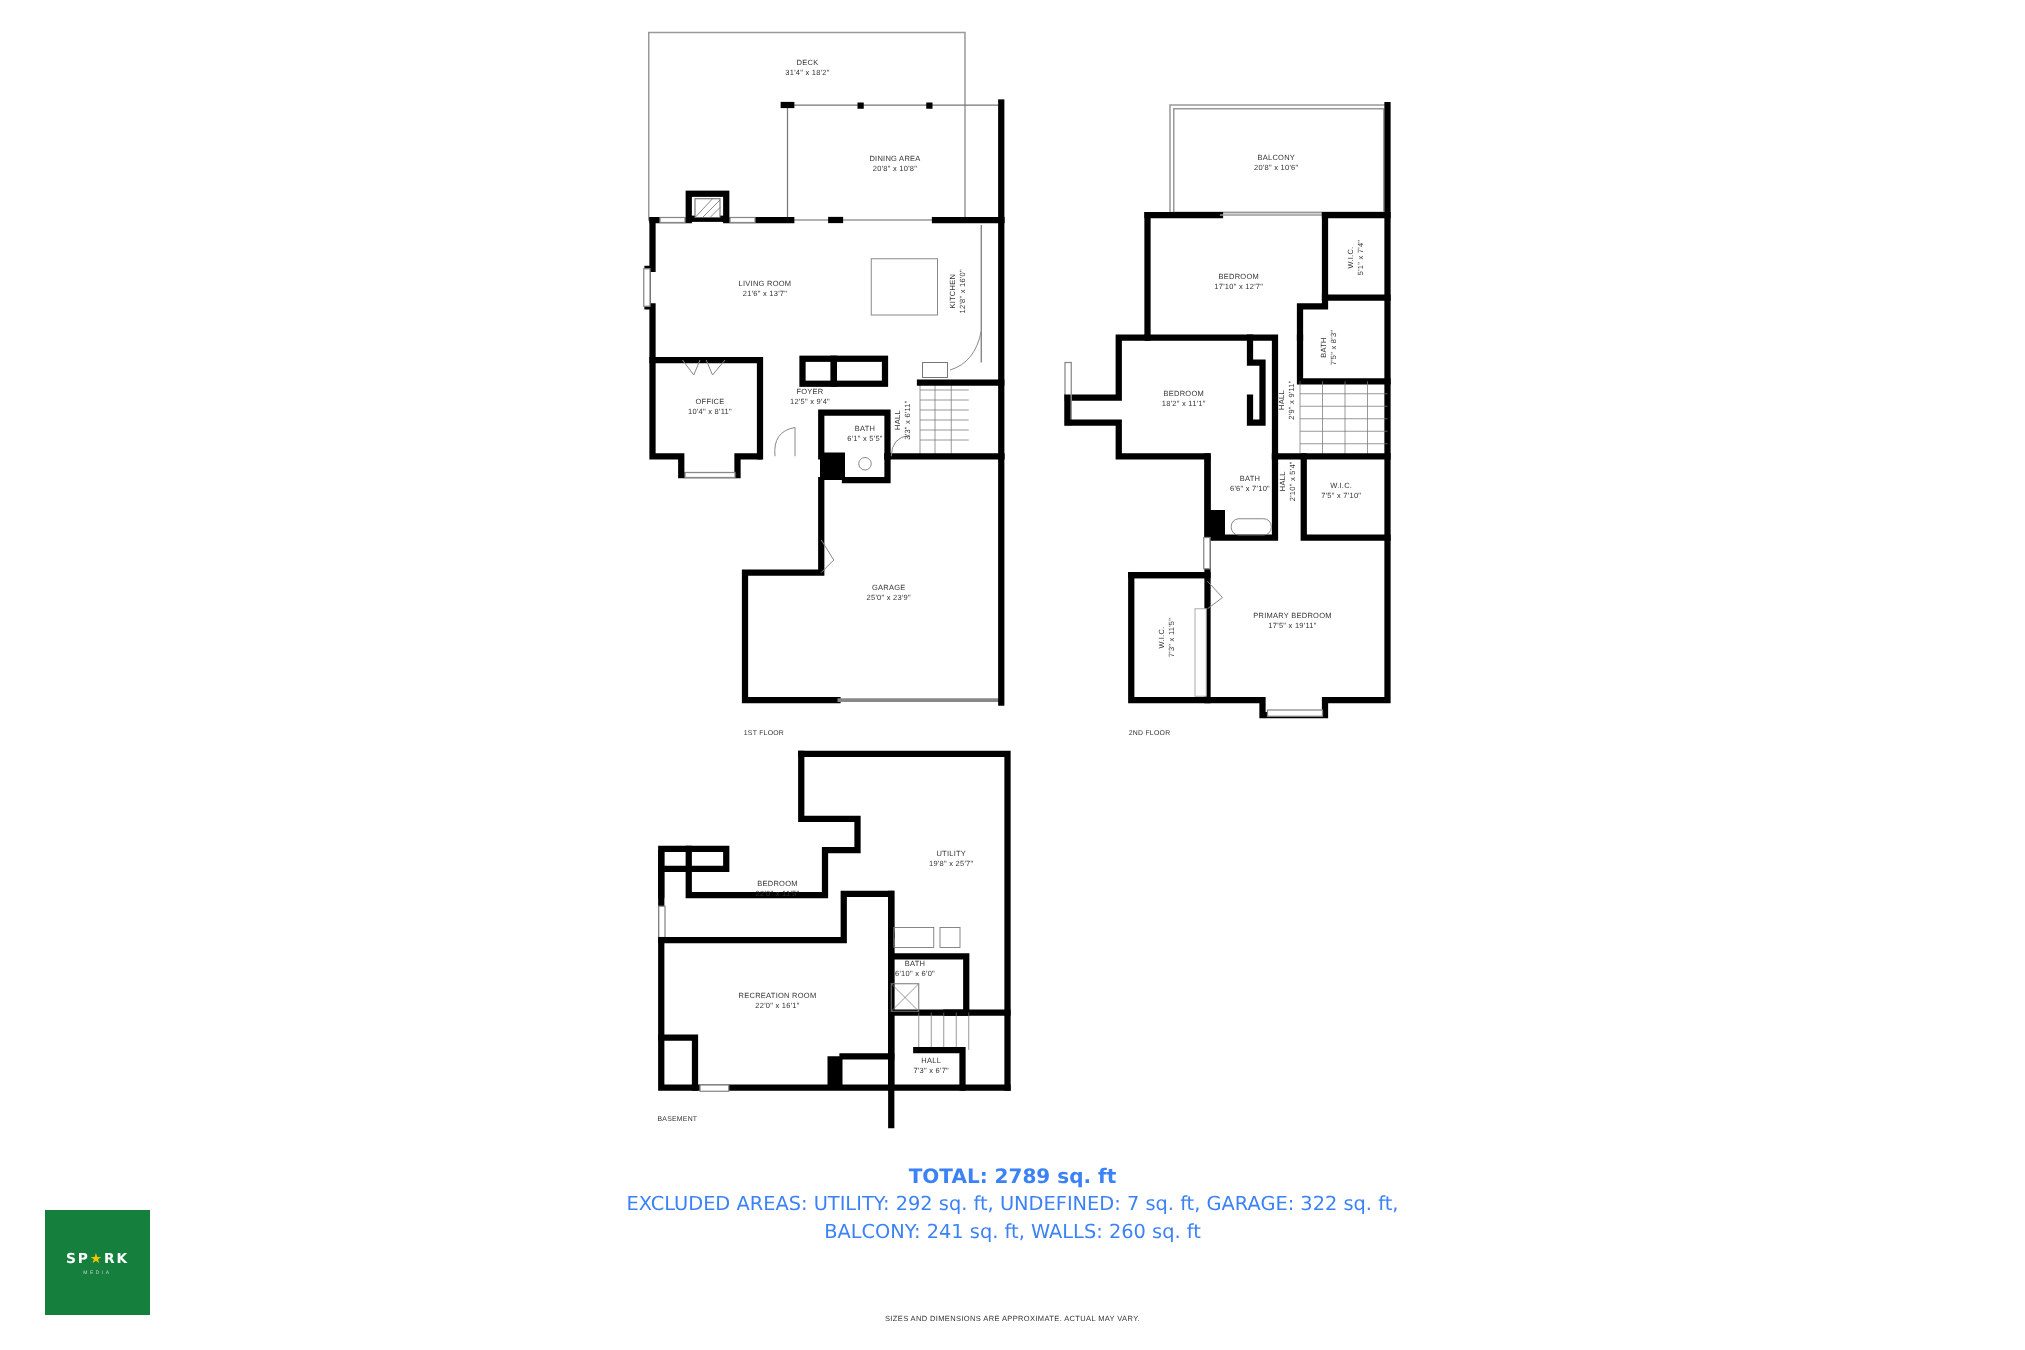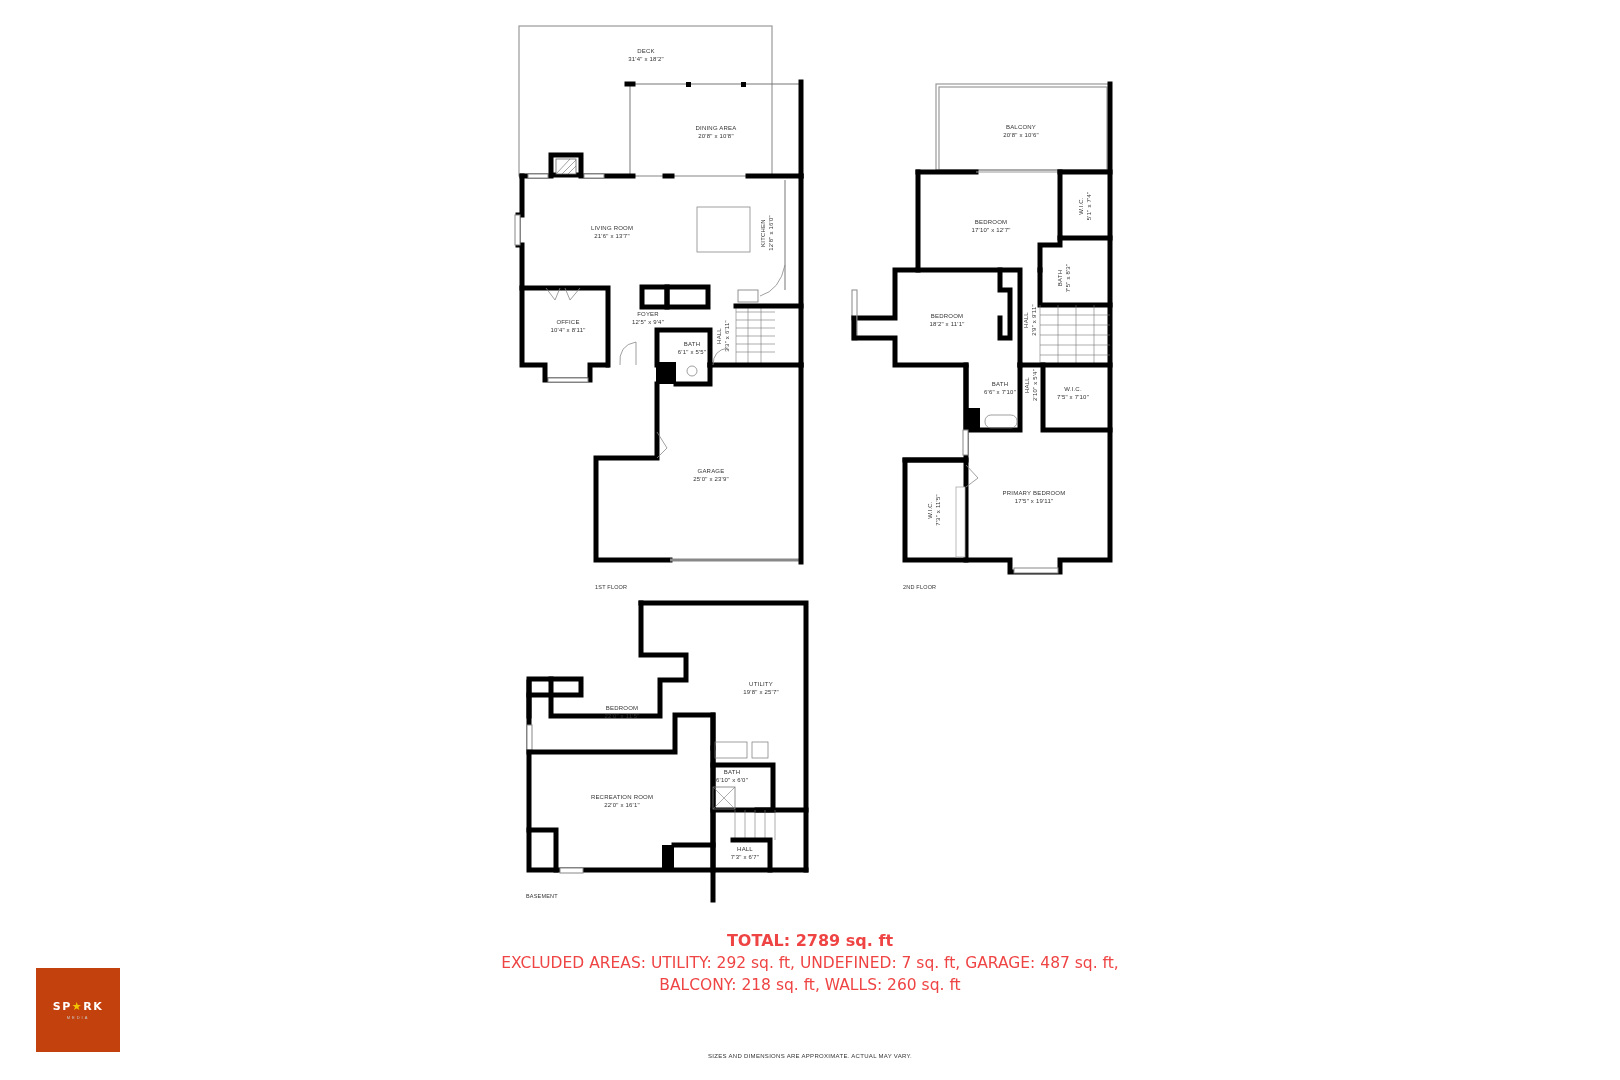--- a/index.html
+++ b/index.html
@@ -7,24 +7,24 @@
   svg.plan { position:absolute; left:0; top:0; }
   .wall { fill:none; stroke:#000; stroke-width:5; stroke-linejoin:miter; stroke-linecap:square; }
   .thin { fill:none; stroke:#999; stroke-width:1.2; }
   .thin2 { fill:none; stroke:#777; stroke-width:1; }
   .win { fill:#fff; stroke:#888; stroke-width:1; }
   .door { fill:none; stroke:#888; stroke-width:0.8; }
   .solid { fill:#000; }
   .room-label { position:absolute; font-size:6px; letter-spacing:0.2px; text-align:center; color:#333; line-height:8px; transform:translate(-50%,-50%); white-space:nowrap; }
   .room-label.vert { transform:translate(-50%,-50%) rotate(-90deg); }
   .floor-label { position:absolute; font-size:5.5px; color:#333; letter-spacing:0.2px; }
-  .summary { position:absolute; left:0; width:1620px; top:930px; text-align:center; font-family:"DejaVu Sans", sans-serif; font-size:15.5px; line-height:22px; color:#ef4444; }
+  .summary { position:absolute; left:0; width:1620px; top:930px; text-align:center; font-family:"DejaVu Sans", sans-serif; font-size:15.5px; line-height:22px; color:#3b82f6; }
   .summary .total { font-weight:bold; font-size:16px; }
   .disclaimer { position:absolute; top:1053px; left:0; width:1620px; text-align:center; font-size:6px; letter-spacing:0.3px; color:#333; }
-  .logo { position:absolute; left:36px; top:968px; width:84px; height:84px; background:#c2410c; display:flex; flex-direction:column; align-items:center; justify-content:center; }
+  .logo { position:absolute; left:36px; top:968px; width:84px; height:84px; background:#15803d; display:flex; flex-direction:column; align-items:center; justify-content:center; }
   .logo .brand { color:#fff; font-weight:bold; font-size:11px; letter-spacing:1.5px; font-family:"DejaVu Sans", sans-serif; }
   .logo .brand .star { color:#f2c400; }
   .logo .sub { color:#ccc; font-size:4px; letter-spacing:2px; margin-top:2px; }
 </style>
 </head>
 <body>
 
 <svg class="plan" width="1620" height="1080" viewBox="0 0 1620 1080">
 
   <g>
@@ -277,21 +277,21 @@
     <div>22'0" x 16'1"</div>
   </div>
 <div class="room-label" style="left:745px;top:853px;">
     <div>HALL</div>
     <div>7'3" x 6'7"</div>
   </div>
 <div class="floor-label" style="left:526px;top:893px;">BASEMENT</div>
 
 <div class="summary">
   <div class="total">TOTAL: 2789 sq. ft</div>
-  <div>EXCLUDED AREAS: UTILITY: 292 sq. ft, UNDEFINED: 7 sq. ft, GARAGE: 487 sq. ft,</div>
-  <div>BALCONY: 218 sq. ft, WALLS: 260 sq. ft</div>
+  <div>EXCLUDED AREAS: UTILITY: 292 sq. ft, UNDEFINED: 7 sq. ft, GARAGE: 322 sq. ft,</div>
+  <div>BALCONY: 241 sq. ft, WALLS: 260 sq. ft</div>
 </div>
 <div class="disclaimer">SIZES AND DIMENSIONS ARE APPROXIMATE. ACTUAL MAY VARY.</div>
 
 <div class="logo">
   <div class="brand"><span>SP</span><span class="star">★</span><span>RK</span></div>
   <div class="sub">MEDIA</div>
 </div>
 
 </body></html>

